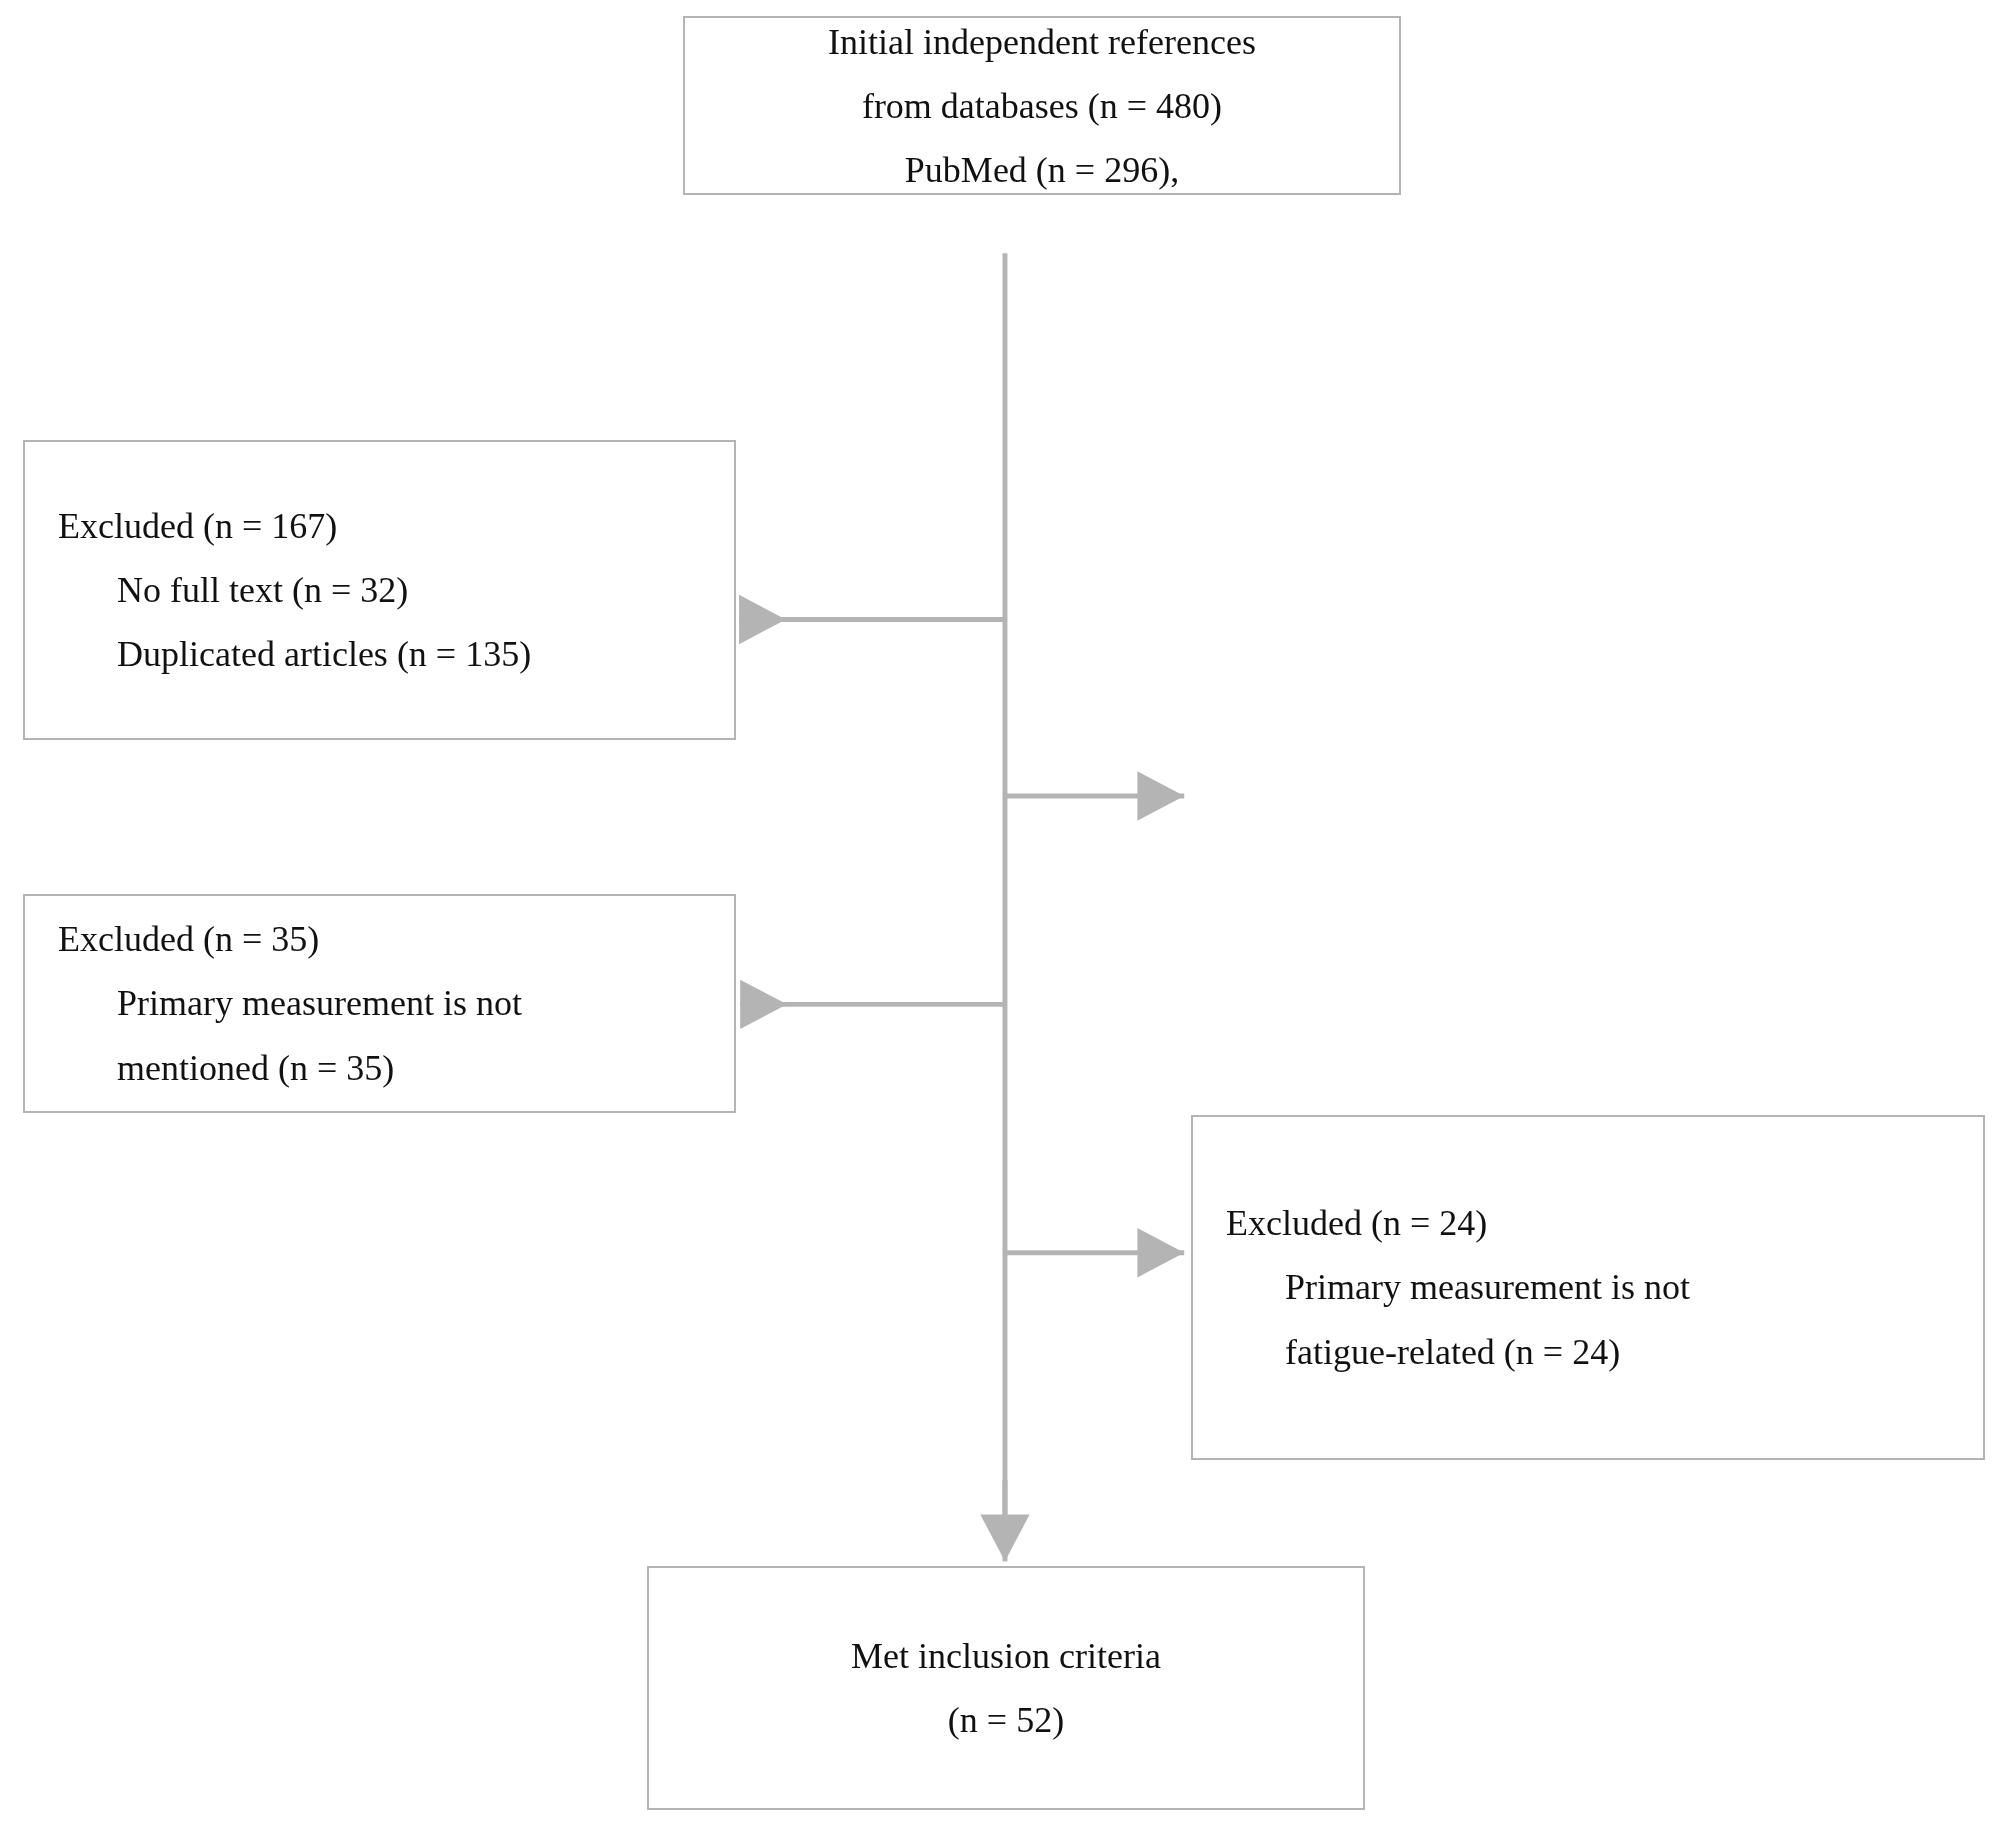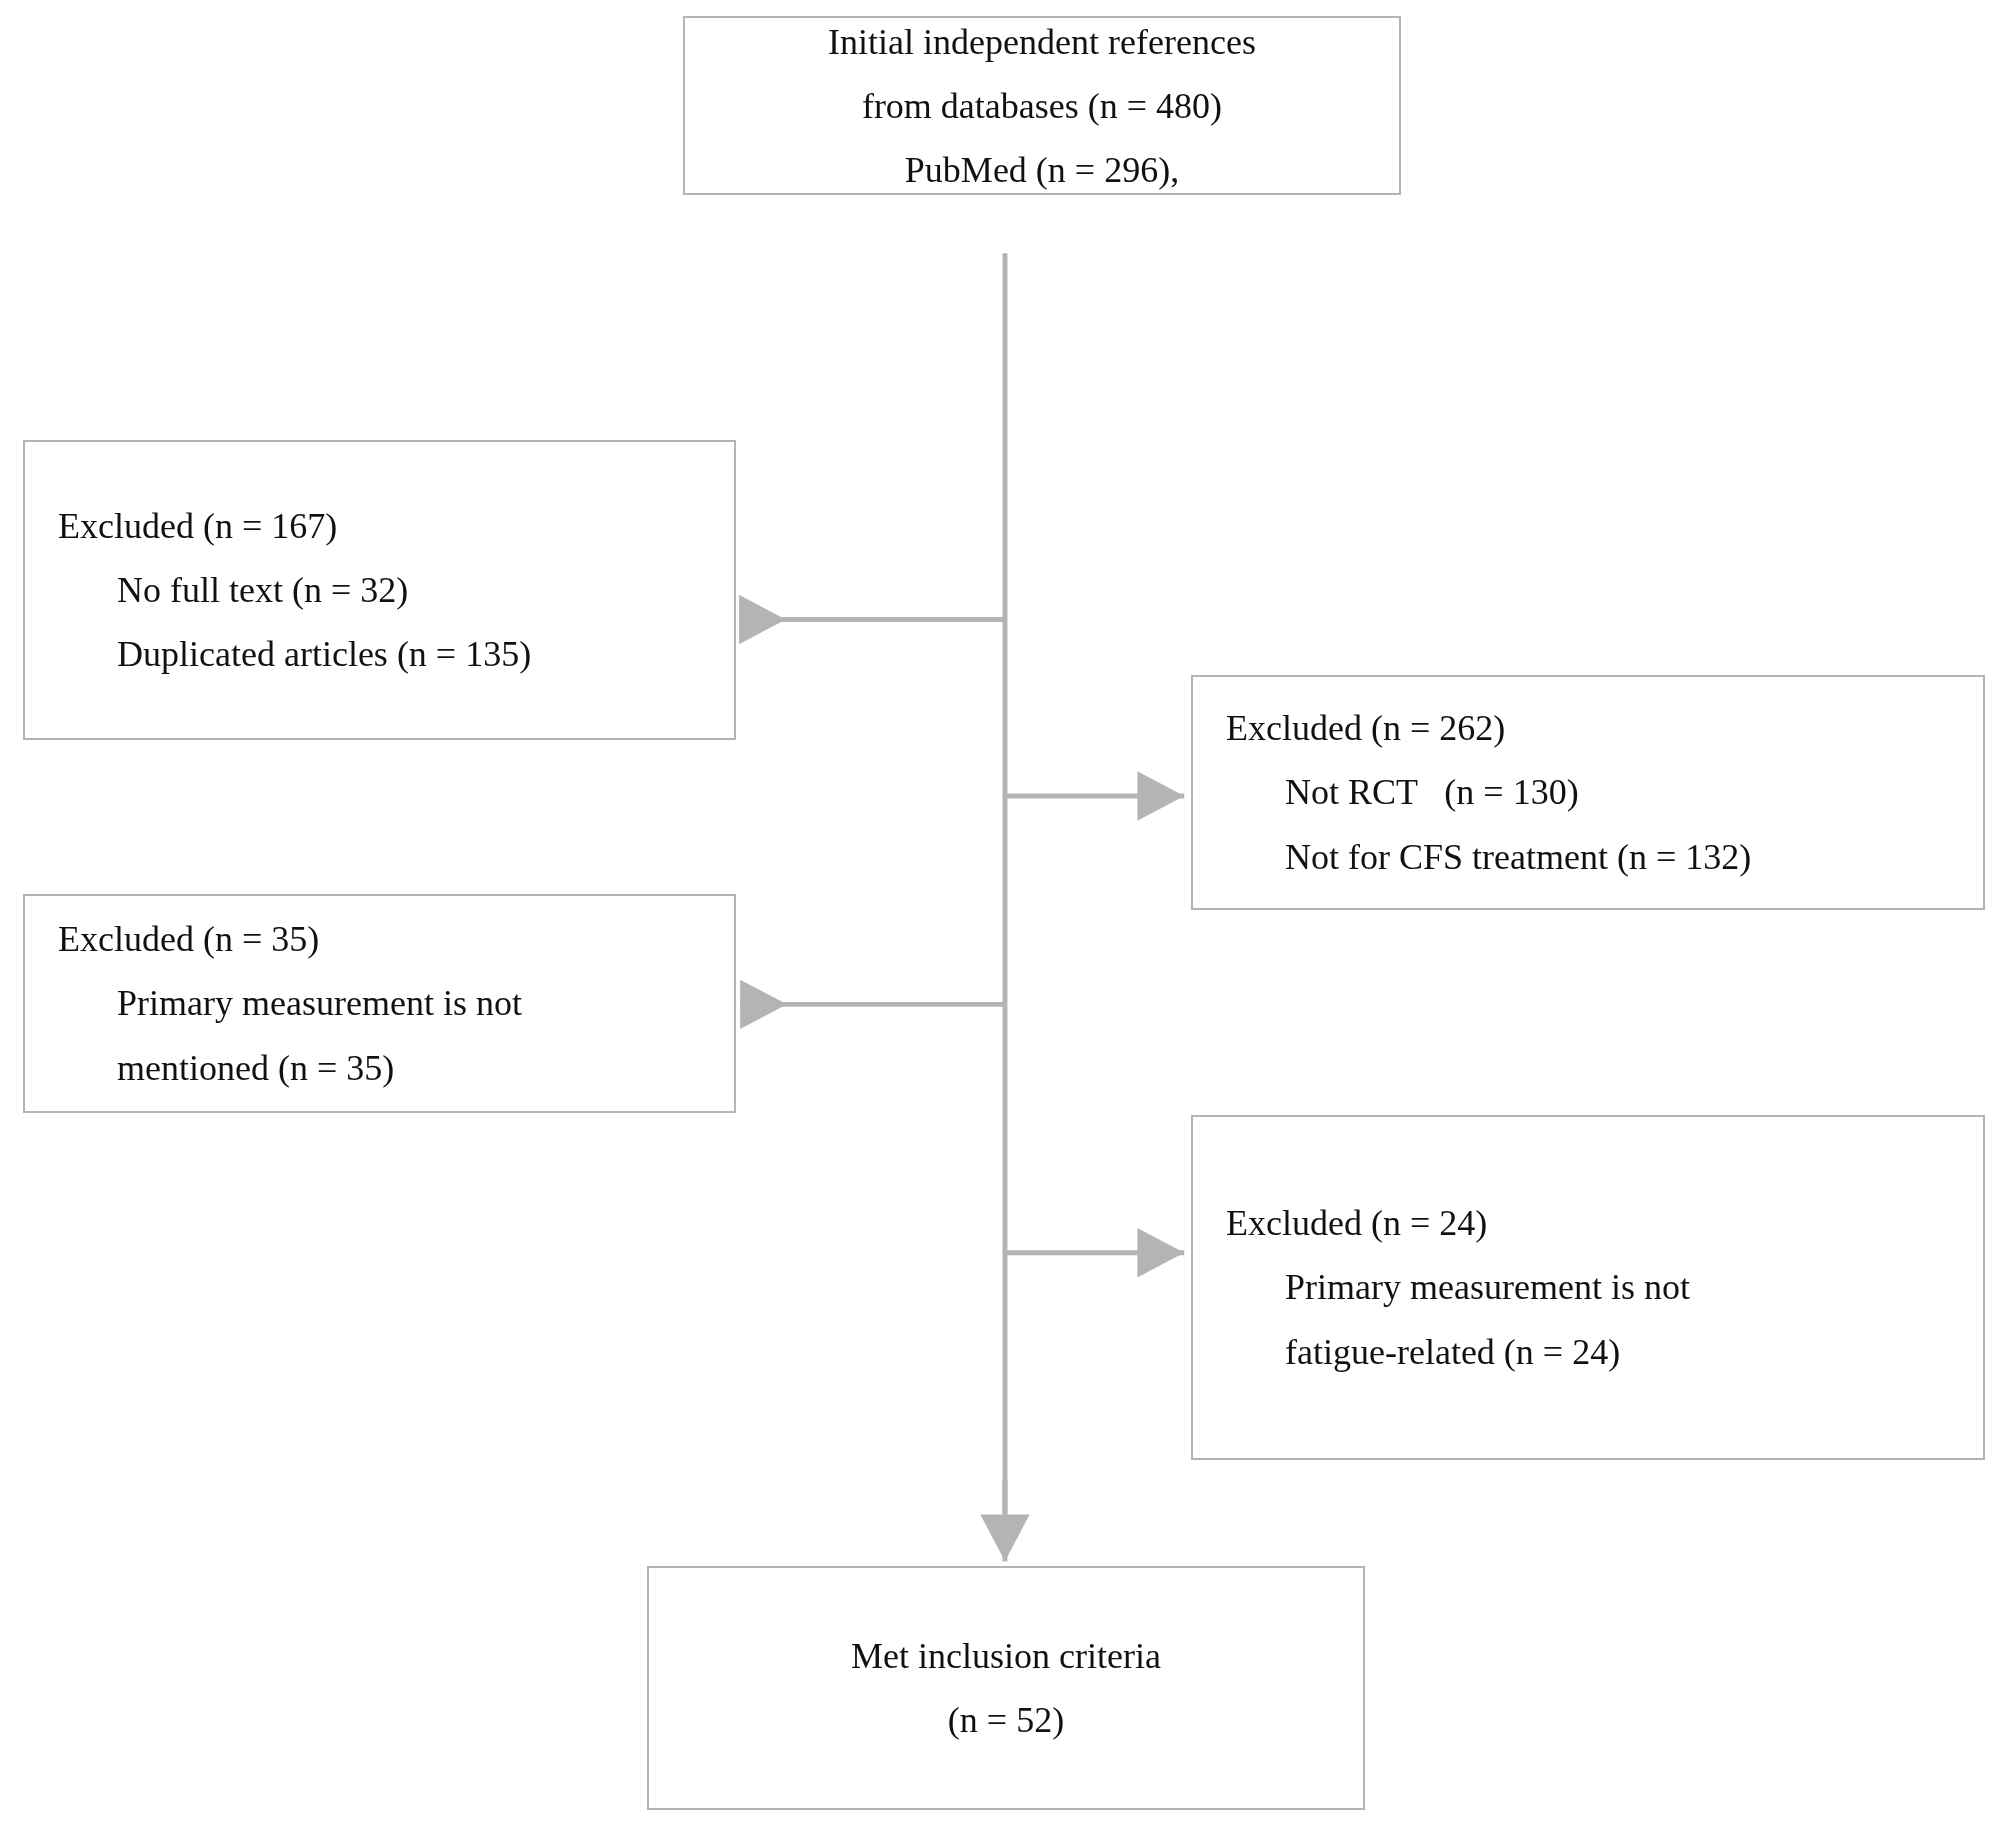--- a/index.html
+++ b/index.html
@@ -89,25 +89,20 @@
     <div class="line">from databases (n = 480)</div>
     <div class="line">PubMed (n = 296),</div>
   </div>
 
   <div class="flow-box box-left" style="left:23px; top:440px; width:713px; height:300px;">
     <div class="line">Excluded (n = 167)</div>
     <div class="line indent">No full text (n = 32)</div>
     <div class="line indent">Duplicated articles (n = 135)</div>
   </div>
 
-  <div class="flow-box box-left" style="left:1191px; top:675px; width:794px; height:235px;">
-    <div class="line">Excluded (n = 262)</div>
-    <div class="line indent">Not RCT   (n = 130)</div>
-    <div class="line indent">Not for CFS treatment (n = 132)</div>
-  </div>
 
   <div class="flow-box box-left" style="left:23px; top:894px; width:713px; height:219px;">
     <div class="line">Excluded (n = 35)</div>
     <div class="line indent">Primary measurement is not</div>
     <div class="line indent">mentioned (n = 35)</div>
   </div>
 
   <div class="flow-box box-left" style="left:1191px; top:1115px; width:794px; height:345px;">
     <div class="line">Excluded (n = 24)</div>
     <div class="line indent">Primary measurement is not</div>

